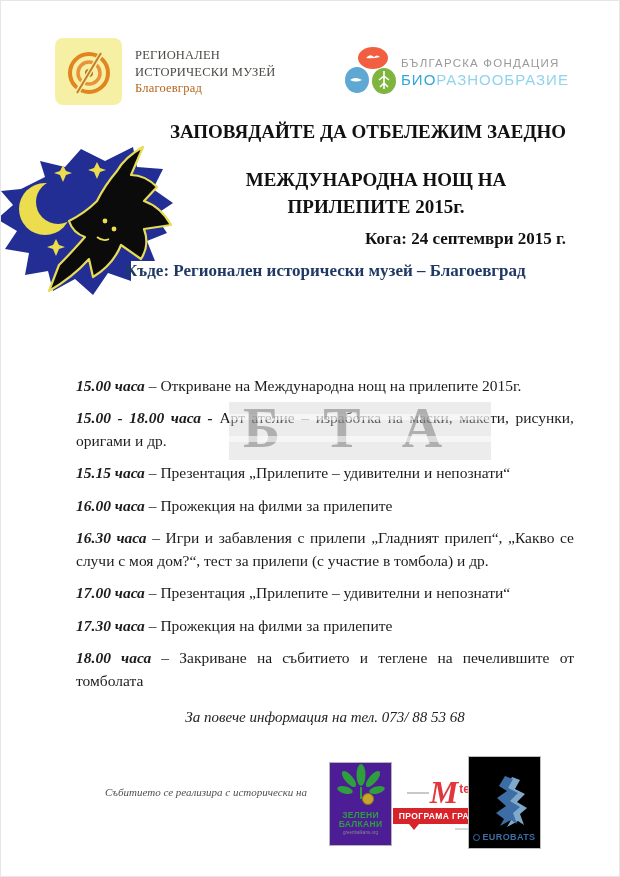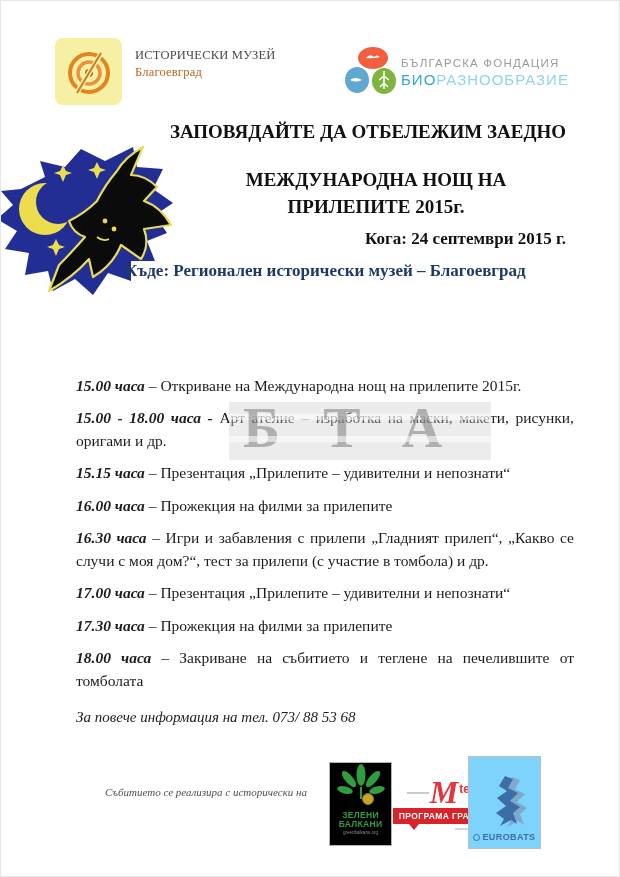--- a/index.html
+++ b/index.html
@@ -31,52 +31,52 @@
   .where{position:absolute;top:260px;left:124px;width:478px;
          font-size:17px;font-weight:bold;color:#1F3864;}
   .intro{position:absolute;top:306px;left:16px;width:588px;text-align:center;
          font-size:17px;font-weight:bold;color:#111;line-height:1.3;}
 
   
   .program{position:absolute;top:374px;left:75px;width:498px;font-size:15.5px;
            color:#1c1c1c;line-height:1.45;}
   .item{margin-bottom:10px;text-align:justify;}
   .item .time{font-weight:bold;font-style:italic;}
-  .more-info{font-style:italic;margin-top:15px;font-size:15px;color:#222;}
+  .more-info{text-align:center;font-style:italic;margin-top:15px;font-size:15px;color:#222;}
 
   
   .watermark{position:absolute;left:228px;top:401px;width:262px;height:58px;
              background:rgba(204,204,204,.38);overflow:hidden;pointer-events:none;}
   .watermark .wm-text{position:absolute;left:14px;top:-6px;font-size:56px;font-weight:bold;
              letter-spacing:44px;color:rgba(125,125,125,.55);font-family:"Liberation Serif",serif;}
   .watermark::before,.watermark::after{content:"";position:absolute;left:0;width:100%;height:6px;
              background:rgba(255,255,255,.55);}
   .watermark::before{top:12px;} .watermark::after{top:34px;}
 
   
   .footer-note{position:absolute;left:88px;top:783px;width:234px;text-align:center;
                font-style:italic;font-size:11px;color:#4f4f4f;line-height:1.5;}
   .gb-box{position:absolute;left:328px;top:761px;width:63px;height:84px;border:1px solid #b5b5b5;
-          background:#000000;display:flex;flex-direction:column;align-items:center;
+          background:#4c1d95;display:flex;flex-direction:column;align-items:center;
           font-family:"Liberation Sans",sans-serif;box-sizing:border-box;}
   .gb-name{font-size:8.5px;font-weight:bold;color:#2F9E3E;line-height:1.05;text-align:center;letter-spacing:.3px;}
   .gb-url{font-size:4.5px;color:#8a8a8a;margin-top:1px;}
   .mtel{position:absolute;left:392px;top:771px;width:94px;font-family:"Liberation Sans",sans-serif;}
   .mtel-top{display:flex;align-items:flex-end;justify-content:center;gap:1px;height:34px;}
   .mtel-tag{width:22px;height:2px;background:#c9c9c9;margin-bottom:12px;}
   .mtel-m{font-family:"Liberation Serif",serif;font-style:italic;font-weight:bold;
           font-size:32px;color:#E3353C;line-height:.8;}
   .mtel-tel{font-size:12px;color:#E3353C;font-weight:bold;margin-bottom:10px;}
   .mtel-ribbon{position:relative;background:#D8232A;color:#fff;font-size:8.5px;font-weight:bold;
                text-align:center;padding:3px 1px;letter-spacing:.4px;margin-top:2px;}
   .mtel-ribbon::after{content:"";position:absolute;left:16px;top:100%;border:6px solid transparent;
                border-top-color:#D8232A;border-left-width:5px;border-right-width:5px;}
   .mtel-sub{width:30px;height:2px;background:#d7d7d7;margin:4px 2px 0 auto;}
   .eb-box{position:absolute;left:467px;top:755px;width:73px;height:93px;border:1px solid #bdbdbd;
-          background:#7dd3fc;display:flex;flex-direction:column;align-items:center;justify-content:flex-end;
+          background:#000000;display:flex;flex-direction:column;align-items:center;justify-content:flex-end;
           padding-bottom:6px;box-sizing:border-box;font-family:"Liberation Sans",sans-serif;}
   .eb-row{display:flex;align-items:center;gap:2px;margin-top:3px;}
   .eb-emblem{width:7px;height:7px;border:1px solid #3C6EA5;border-radius:50%;box-sizing:border-box;}
   .eb-name{font-size:9px;font-weight:bold;color:#3C6EA5;letter-spacing:.4px;}
 </style>
 </head>
 <body>
 
 <div class="page">
 
@@ -84,20 +84,21 @@
     <div class="museum-logo">
       <svg width="56" height="56" viewBox="0 0 56 56">
         <circle cx="28" cy="29" r="19" fill="none" stroke="#E0851F" stroke-width="4"></circle>
         <circle cx="28" cy="29" r="11" fill="none" stroke="#E8923B" stroke-width="3.5"></circle>
         <circle cx="28" cy="29" r="4" fill="#B36A1B"></circle>
         <line x1="41" y1="8" x2="15" y2="50" stroke="#F6F0A4" stroke-width="5"></line>
         <line x1="40" y1="9" x2="16" y2="49" stroke="#C87B2A" stroke-width="2"></line>
       </svg>
     </div>
     <div class="museum-text">
+      <div>РЕГИОНАЛЕН</div>
       <div>ИСТОРИЧЕСКИ МУЗЕЙ</div>
       <div class="city">Благоевград</div>
     </div>
   </div>
 
   <div class="foundation">
     <div>
       <svg width="56" height="52" viewBox="0 0 56 52">
         <ellipse cx="30" cy="13" rx="15" ry="11" fill="#F15F40"></ellipse>
         <path d="M23,13 q4,-5 8,-1 q3,-3 6,0 q-7,2 -14,1 Z" fill="#fff"></path>

